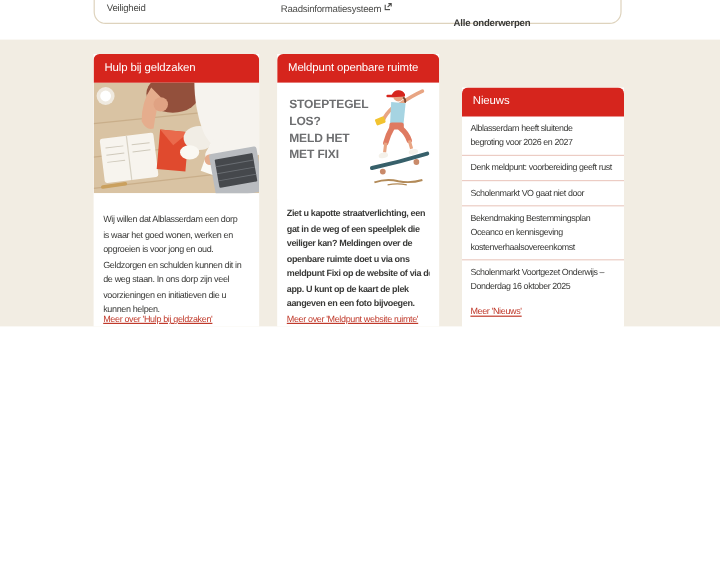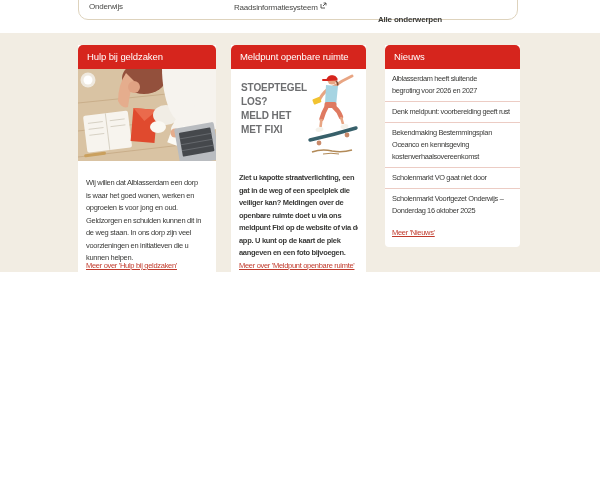--- a/index.html
+++ b/index.html
@@ -22,21 +22,21 @@
   .extlink-icon{display:inline-block;margin-left:2px;vertical-align:1px;}
   
   .band{
     position:absolute;left:0;top:33px;width:600px;height:239px;
     background:#f2ede3;
   }
   
   .card{position:absolute;top:45px;background:#ffffff;overflow:hidden;}
   #card-geldzaken{left:78px;width:138px;height:227px;}
   #card-meldpunt{left:231px;width:135px;height:227px;}
-  #card-nieuws{left:385px;width:135px;height:202px;border-radius:0 0 4px 4px;}
+  #card-nieuws{left:385px;width:135px;height:202px;border-radius:0 0 4px 4px;margin-top:28px;}
   .card-header{
     height:24px;line-height:24px;background:#d6251d;color:#ffffff;
     font-size:9.5px;letter-spacing:-0.1px;padding-left:9px;
     border-radius:5px 5px 0 0;white-space:pre;overflow:hidden;
   }
   .photo{display:block;width:138px;height:92px;}
   .card-body{
     margin:16px 8px 0;font-size:7.5px;line-height:12.5px;
     letter-spacing:-0.3px;white-space:pre;overflow:hidden;
   }
@@ -62,21 +62,21 @@
   .news-link{
     display:inline-block;margin:6px 7px 0;
     font-size:7.5px;letter-spacing:-0.3px;color:#c03a2b;
     text-decoration:underline;white-space:pre;cursor:pointer;
   }
 </style>
 </head>
 <body>
 
 <div class="topbox">
-  <span class="toplink" style="left:10px">Onderwijs</span>
+  <span class="toplink" style="left:10px">Veiligheid</span>
   <span class="toplink" style="left:155px"><span>Raadsinformatiesysteem</span><span class="extlink-icon"><svg width="7" height="7" viewBox="0 0 7 7">
           <path d="M1 2 V6 H5" fill="none" stroke="#4a4a48" stroke-width="0.9"></path>
           <path d="M3 4 L6 1 M3.6 1 H6 V3.4" fill="none" stroke="#4a4a48" stroke-width="0.9"></path>
         </svg></span></span>
   <span class="toplink b" style="left:299px">Alle onderwerpen</span>
 </div>
 
 <div class="band"></div>
 
 <div class="card" id="card-geldzaken">
@@ -165,28 +165,28 @@
       <path d="M24 83 Q32 81.5 40 83" stroke="#b28a58" stroke-width="1" fill="none"></path>
     </svg>
   </div>
   <div class="card-body">Ziet u kapotte straatverlichting, een
 gat in de weg of een speelplek die
 veiliger kan? Meldingen over de
 openbare ruimte doet u via ons
 meldpunt Fixi op de website of via de
 app. U kunt op de kaart de plek
 aangeven en een foto bijvoegen.</div>
-  <a class="card-link">Meer over 'Meldpunt openbare ruimte'</a>
+  <a class="card-link">Meer over 'Meldpunt website ruimte'</a>
 </div>
 
 <div class="card" id="card-nieuws">
   <div class="card-header">Nieuws</div>
   <div class="news-item">Alblasserdam heeft sluitende
 begroting voor 2026 en 2027</div>
   <div class="news-item">Denk meldpunt: voorbereiding geeft rust</div>
+  <div class="news-item">Scholenmarkt VO gaat niet door</div>
   <div class="news-item">Bekendmaking Bestemmingsplan
 Oceanco en kennisgeving
 kostenverhaalsovereenkomst</div>
-  <div class="news-item">Scholenmarkt VO gaat niet door</div>
   <div class="news-item">Scholenmarkt Voortgezet Onderwijs –
 Donderdag 16 oktober 2025</div>
   <a class="news-link">Meer 'Nieuws'</a>
 </div>
 
 </body></html>

